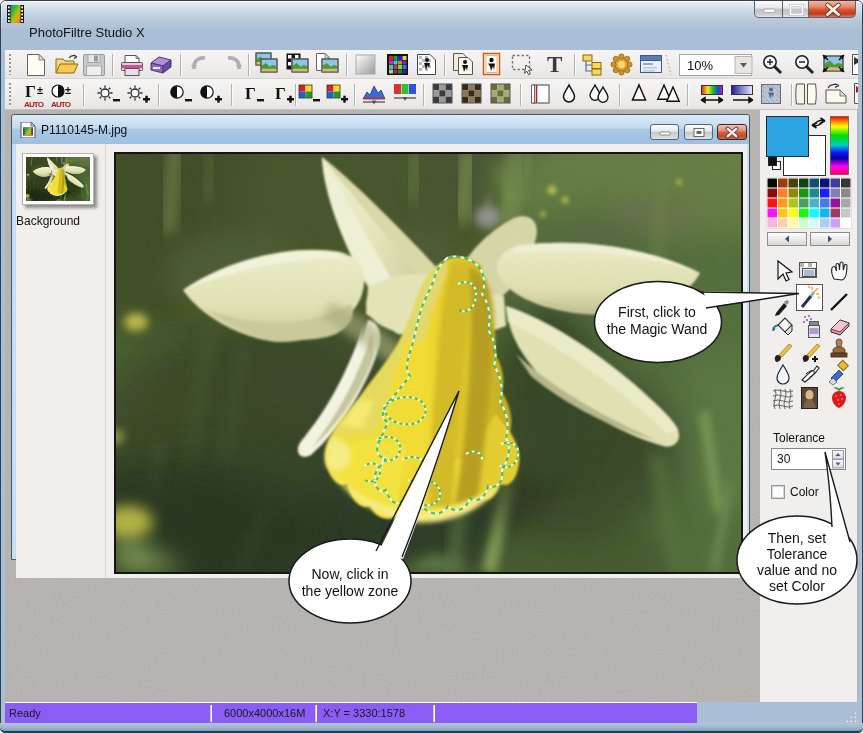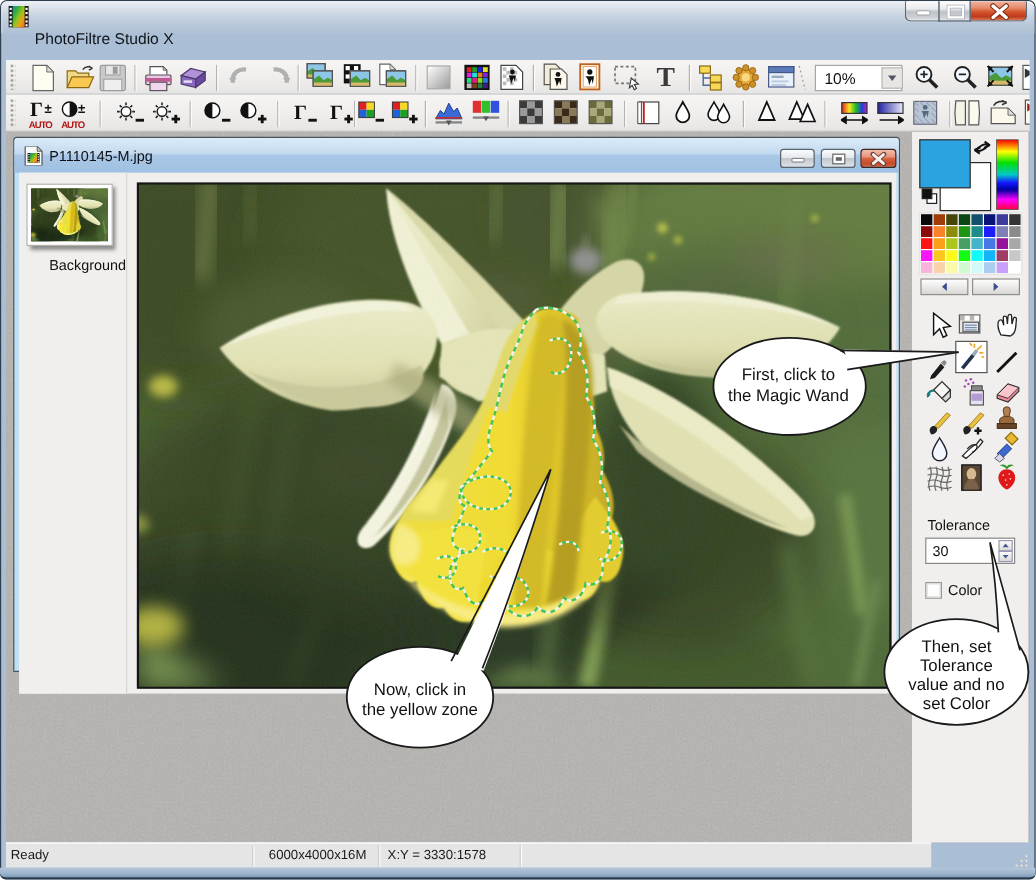--- a/index.html
+++ b/index.html
@@ -21,42 +21,42 @@
 
 .toolbar{position:absolute;left:5px;width:853px;background:linear-gradient(180deg,#f6f5f4 0%,#efedec 60%,#e7e5e3 100%);}
 #tb1{top:50px;height:29px;border-bottom:1px solid #d9d6d2;}
 #tb2{top:79px;height:31px;border-bottom:1px solid #c6c3bf;}
 .grip{position:absolute;left:3px;top:3px;width:5px;bottom:3px;
   background-image:radial-gradient(circle at 2px 2px,#9a9792 1px,transparent 1.2px);background-size:4px 4px;}
 
 #main{position:absolute;left:5px;top:110px;width:853px;height:592px;background:#b1aeab;}
 #rightpanel{position:absolute;left:760px;top:110px;width:97px;height:592px;background:#f0efed;}
 
-#statusbar{position:absolute;left:5px;top:702px;width:771px;height:21px;background:#e5e5e5;border-top:1px solid #fff;text-decoration:underline;}
+#statusbar{position:absolute;left:5px;top:702px;width:692px;height:21px;background:#8b5cf6;border-top:1px solid #fff;text-decoration:underline;}
 #statusbar .st{position:absolute;top:4px;font-size:11px;color:#1a1a1a;}
 #statusbar .ssep{position:absolute;top:2px;width:1px;height:17px;background:#cfccc8;box-shadow:1px 0 0 #fff;}
 
 #bottomborder{position:absolute;left:0;top:723px;width:863px;height:10px;
   background:linear-gradient(180deg,#b4c6da 0%,#9fb6cd 55%,#7e9cba 100%);border-bottom:2px solid #2a3a4e;border-radius:0 0 5px 5px;box-sizing:border-box;}
 
 #child{position:absolute;left:11px;top:114px;width:739px;height:446px;
   background:#bfe0f5;border:1px solid #4c545c;border-radius:3px 3px 0 0;}
 #childtitle{position:absolute;left:0px;top:0px;width:737px;height:29px;
   background:linear-gradient(180deg,#dcebf9 0%,#c3d9ef 45%,#aac8e6 50%,#9fc0e2 100%);border-radius:3px 3px 0 0;}
 #childtitle .txt{position:absolute;left:29px;top:8px;font-size:12px;color:#0c1015;}
 .cbtn{position:absolute;top:9px;height:16px;width:29px;border:1px solid #5a646e;border-radius:3px;
   background:linear-gradient(180deg,#fbfcfd 0%,#e4e8ec 45%,#c0c6cd 50%,#dfe3e7 100%);}
 #cmin{left:638px;}#cmax{left:672px;}
 #cclose{left:705px;width:30px;border-color:#3d2522;background:linear-gradient(180deg,#f2bdae 0%,#e8927a 40%,#d3603e 52%,#c64c28 80%,#cd6844 100%);}
 .cbtn svg,.wbtn svg{position:absolute;left:0;top:0;}
 #childbody{position:absolute;left:4px;top:29px;width:731px;height:434px;background:#f0efed;}
 #layerpanel{position:absolute;left:0;top:0;width:90px;height:434px;background:#f0efed;border-right:1px solid #d8d5d1;}
 #thumbframe{position:absolute;left:6px;top:9px;width:72px;height:52px;background:#fff;border:1px solid #b5b2ae;
   box-shadow:3px 3px 3px rgba(60,60,60,.55);padding:3px;}
-#bgname{position:absolute;left:12px;top:70px;width:90px;text-align:center;font-size:12px;color:#111;}
+#bgname{position:absolute;left:0px;top:70px;width:90px;font-size:12px;color:#111;}
 #photoborder{position:absolute;left:98px;top:8px;width:629px;height:422px;background:#151515;}
 #photo{position:absolute;left:2px;top:2px;width:625px;height:418px;}
 </style></head>
 <body>
 <div id="app">
   <div id="titlebar"></div>
   <div id="apptitle">PhotoFiltre Studio X</div>
   <div class="wbtn" id="btnmin">
       <svg width="29" height="17">
         <rect x="9" y="8" width="11" height="3.5" rx="1" fill="#fff" stroke="#9aa0a6" stroke-width="0.8"></rect>

